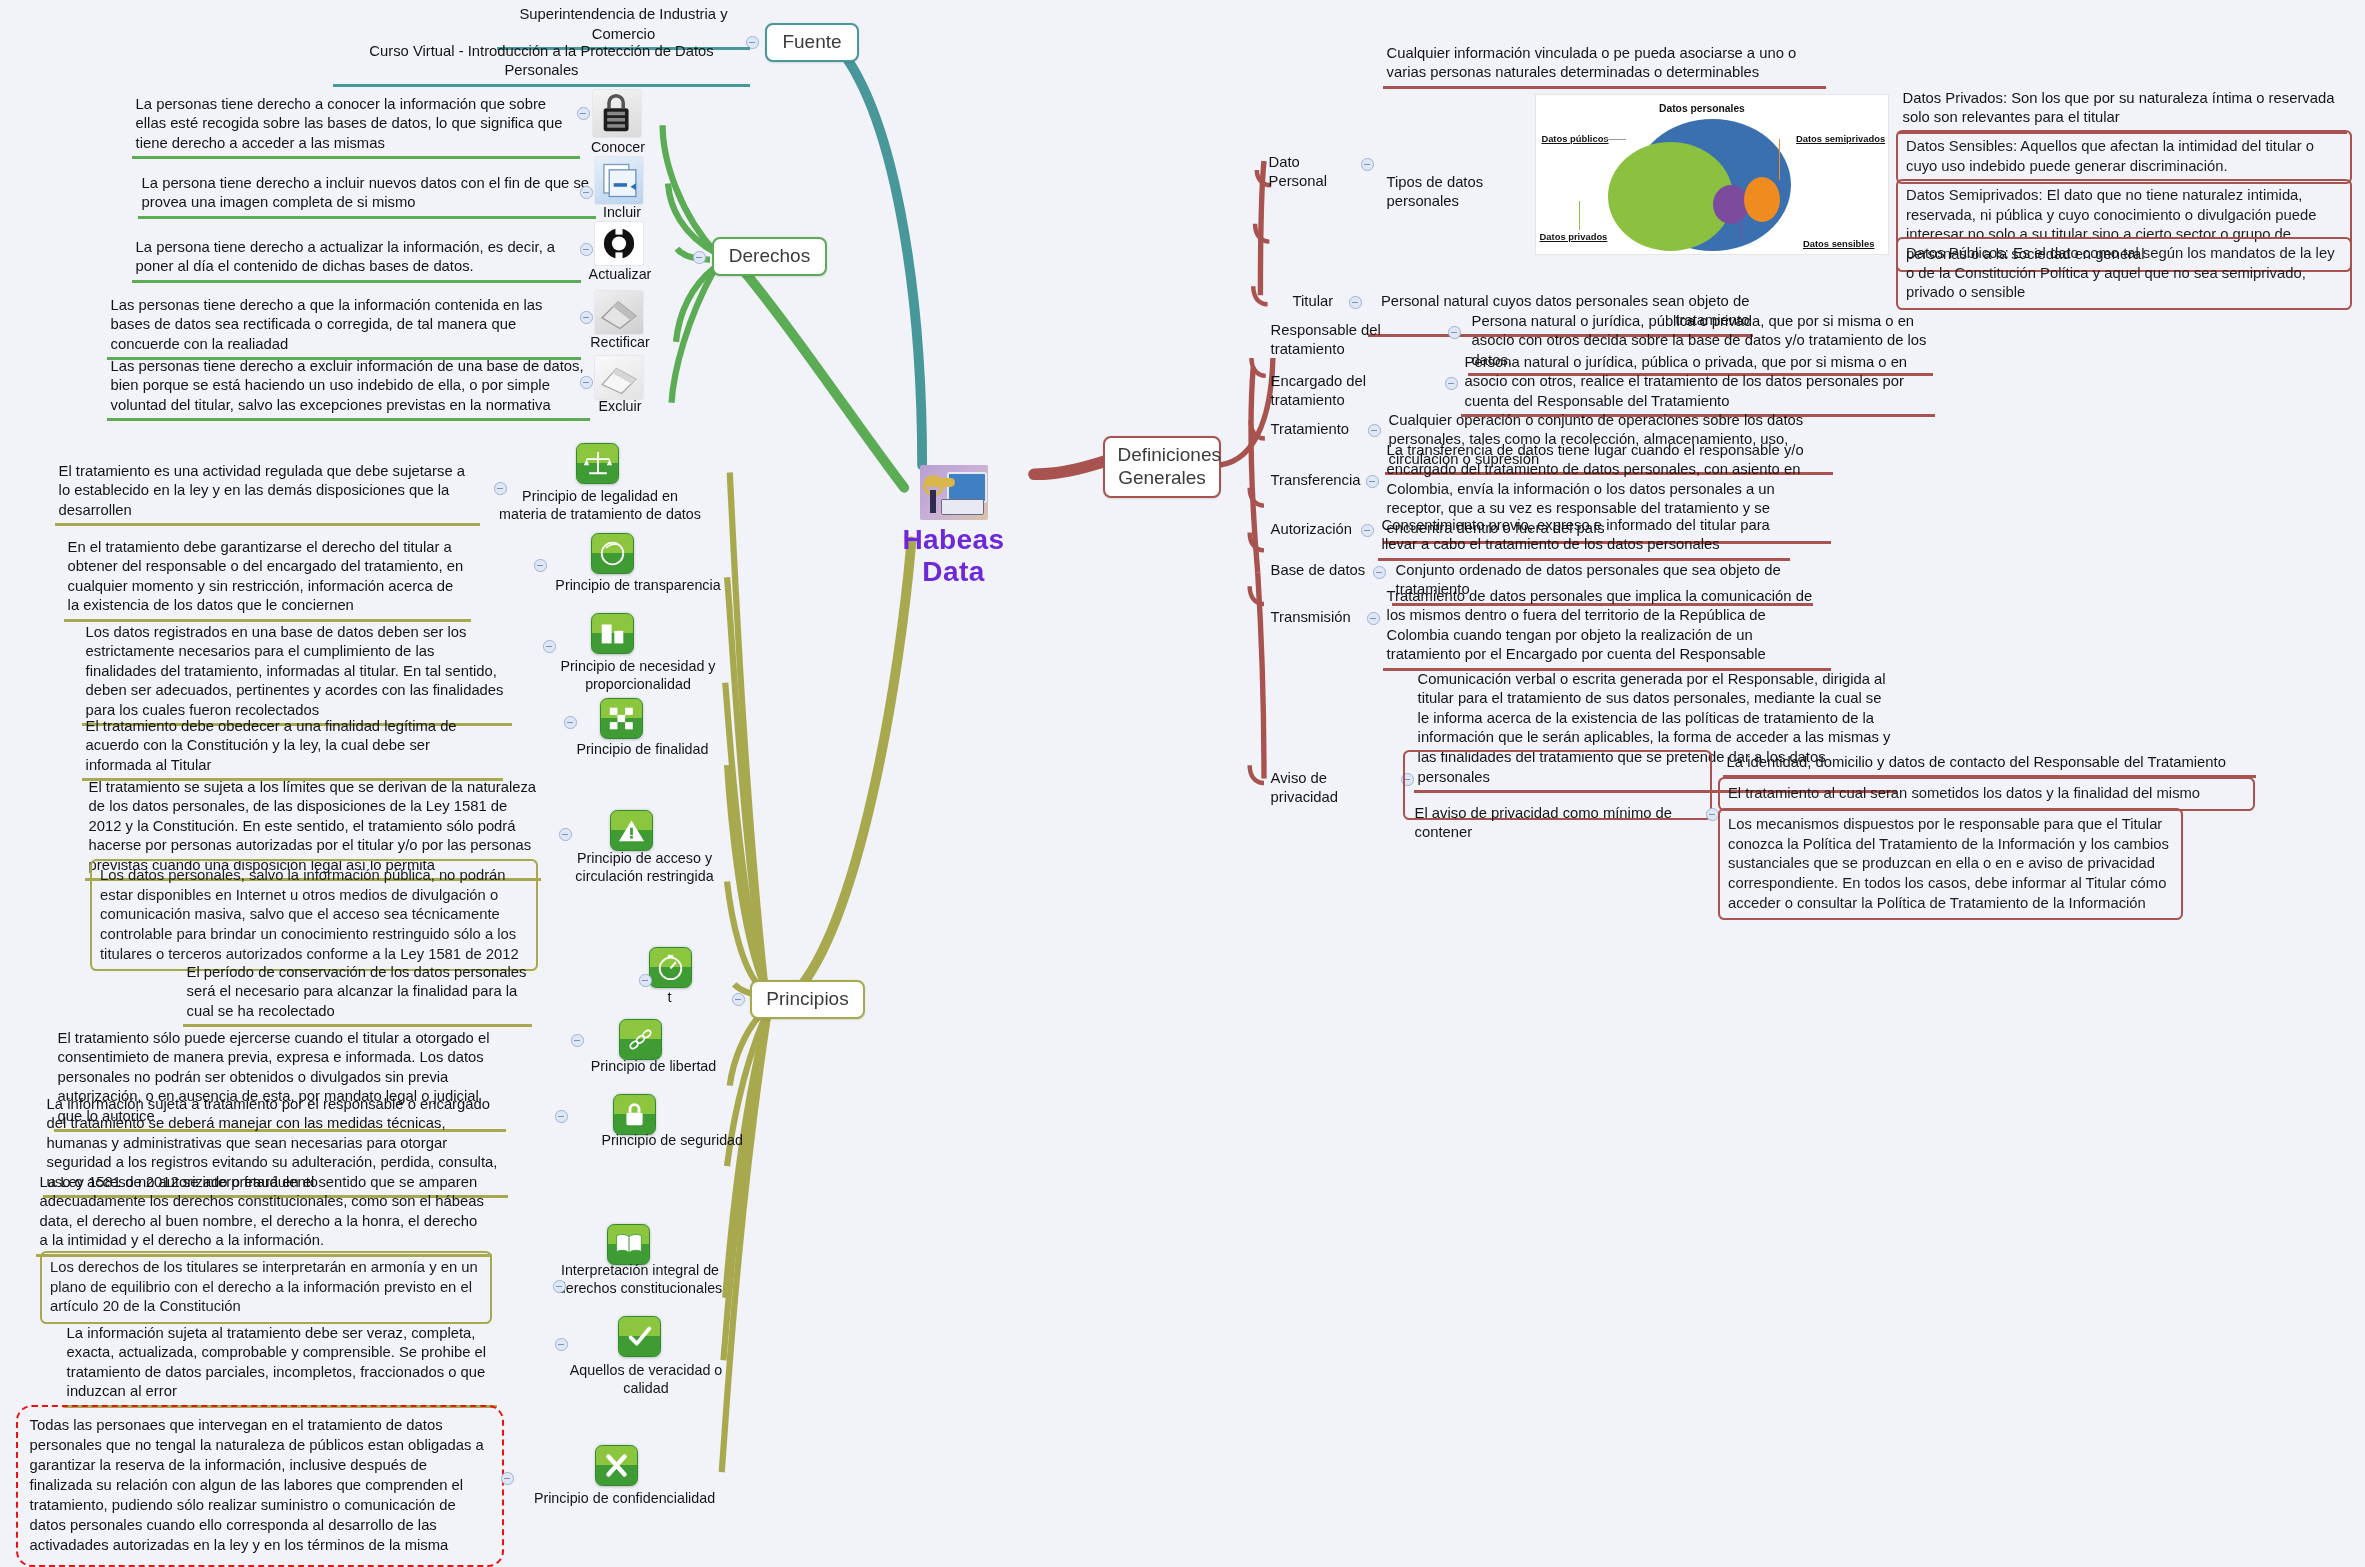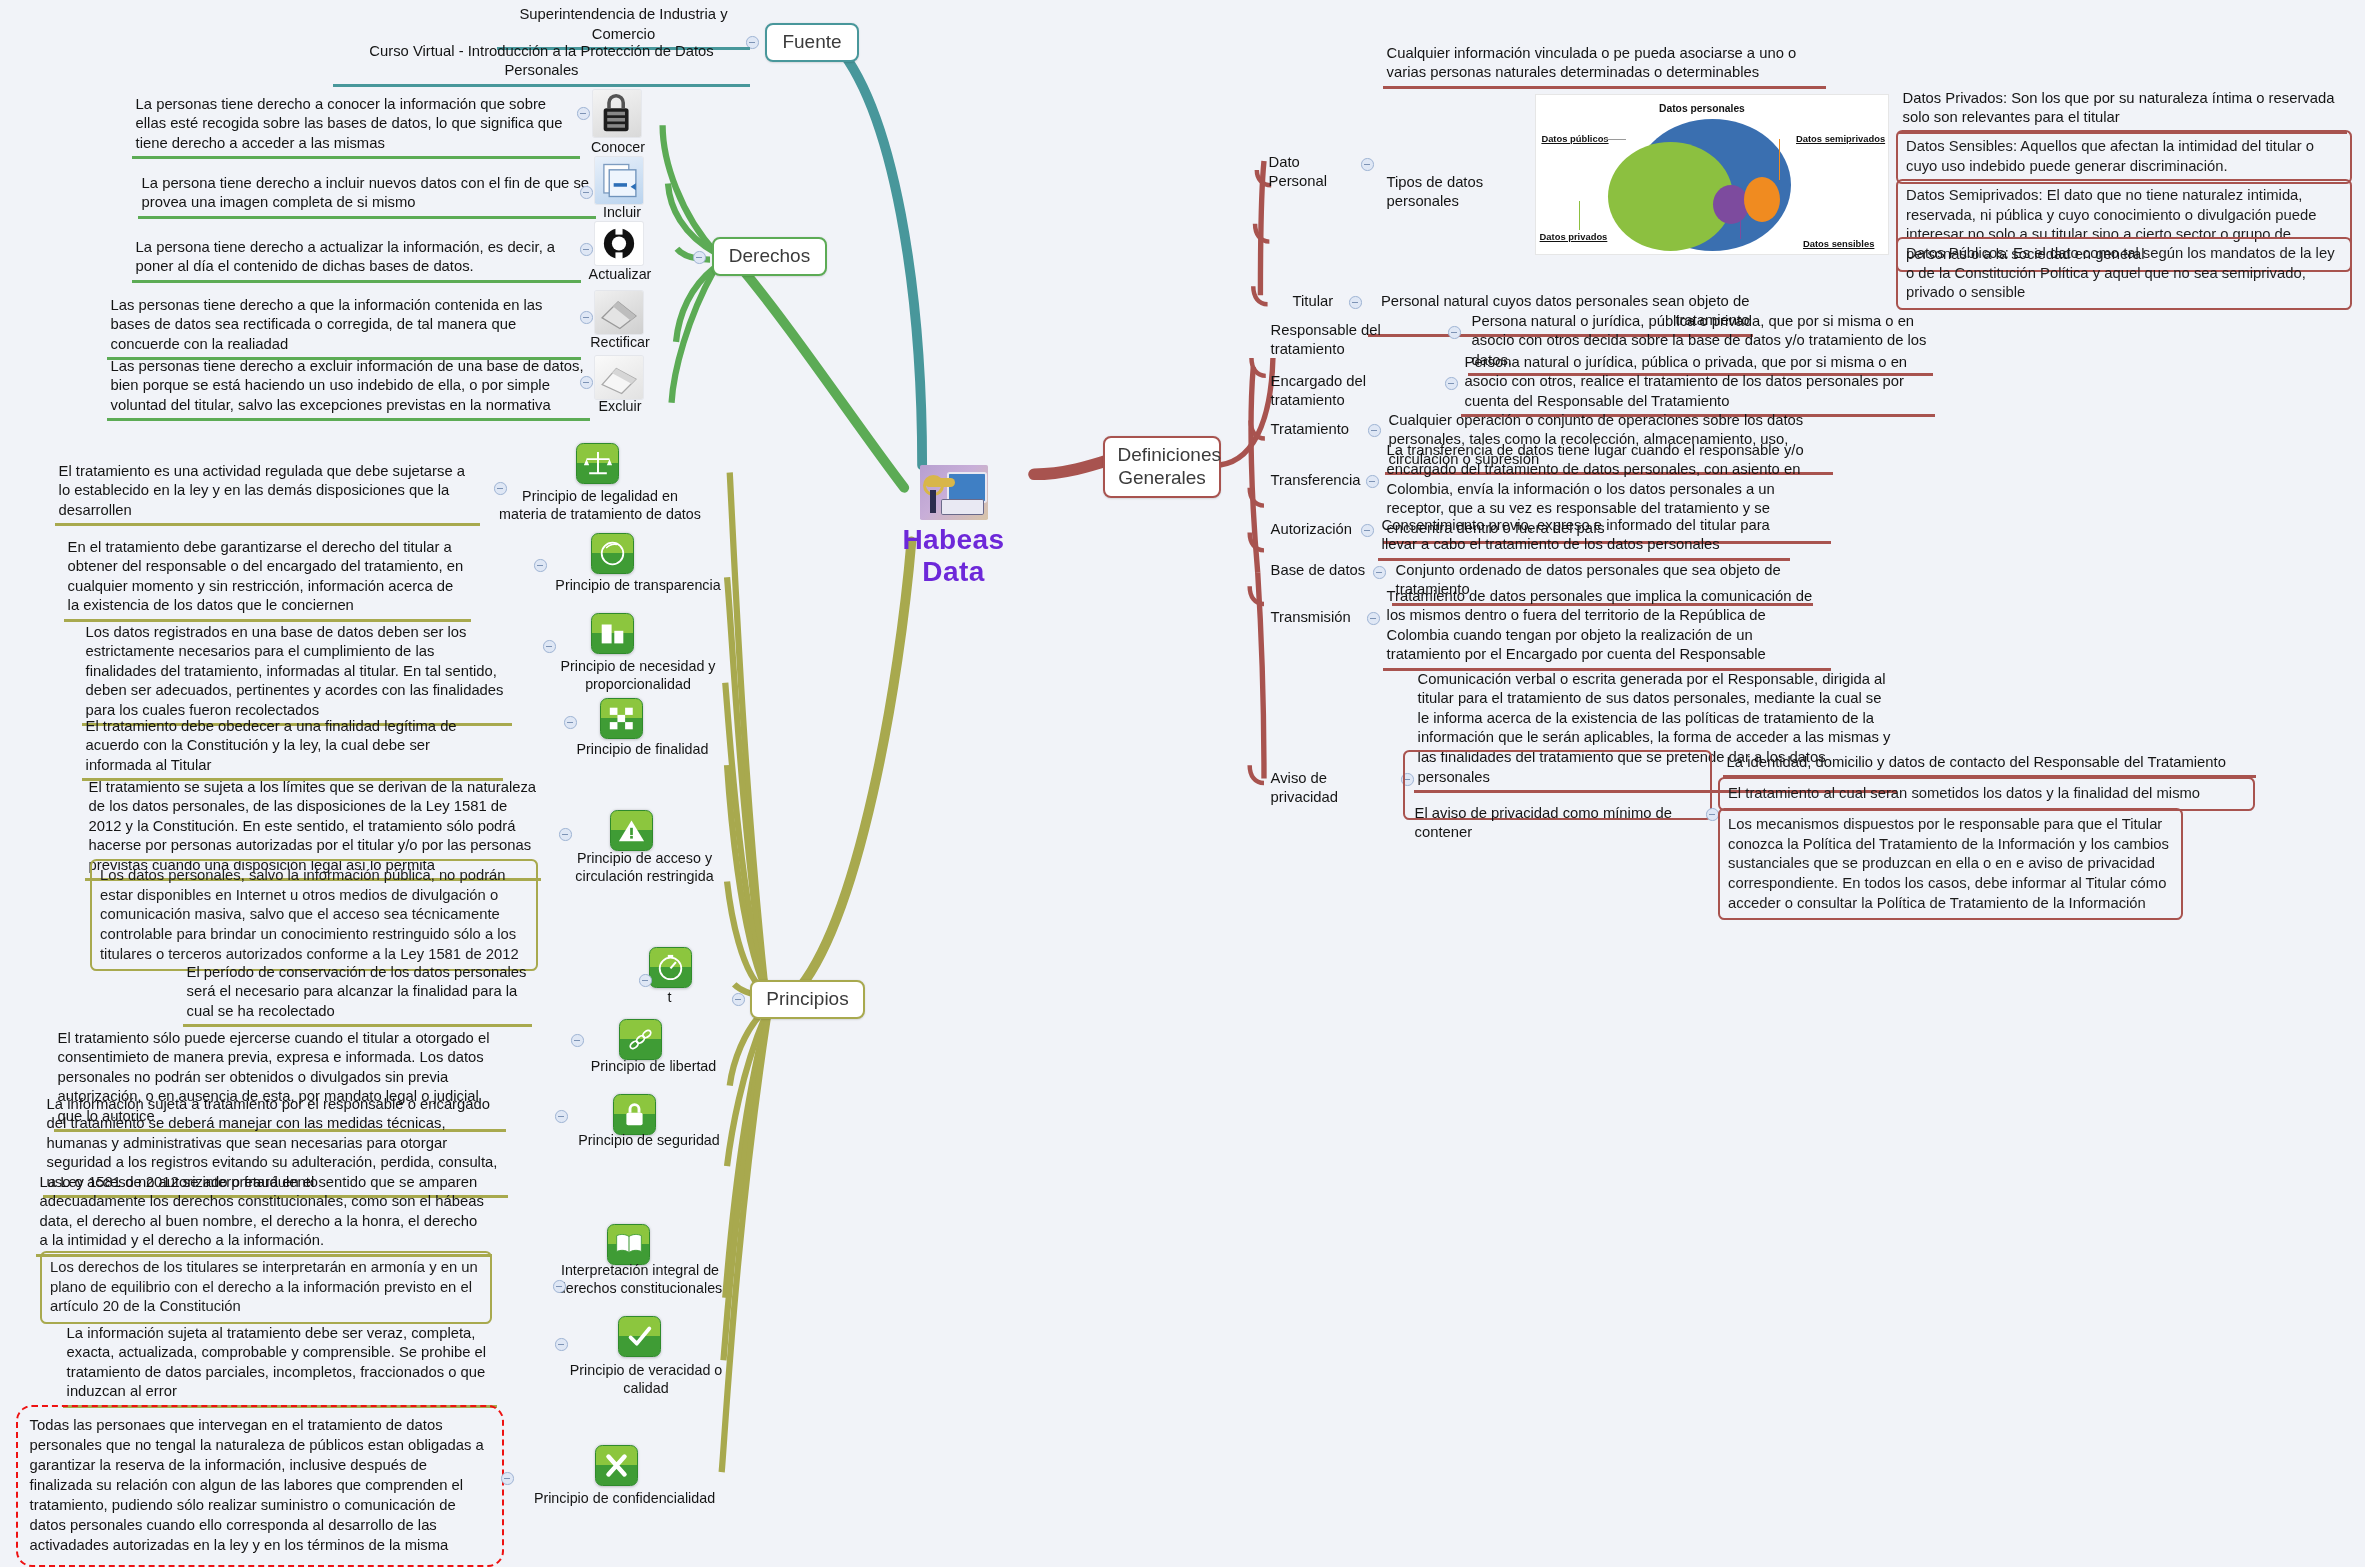--- a/index.html
+++ b/index.html
@@ -399,21 +399,21 @@
 
 <div class="leaf olive" style="left:43px;top:1094px;width:465px;">
   <span>La información sujeta a tratamiento por el responsable o encargado del tratamiento se deberá manejar con las medidas técnicas, humanas y administrativas que sean necesarias para otorgar seguridad a los registros evitando su adulteración, perdida, consulta, uso o acceso no autorizado o fraudulento</span>
 </div>
 <div class="icon-tile" style="left:613px;top:1094px;">
   <svg width="27" height="27" viewBox="0 0 30 30">
         <rect x="6" y="13" width="18" height="14" rx="2" fill="#fff"></rect>
         <path d="M10 13 v-4 a5 5 0 0 1 10 0 v4" stroke="#fff" stroke-width="3.2" fill="none"></path>
       </svg>
 </div>
-<div class="icon-label" style="left:555px;top:1132px;width:188px;">
+<div class="icon-label" style="left:555px;top:1132px;width:188px;text-align:right;">
   <span>Principio de seguridad</span>
 </div>
 <div class="handle" style="left:555px;top:1110px;"></div>
 
 <div class="leaf olive" style="left:36px;top:1172px;width:456px;">
   <span>La Ley 1581 de 2012 se interpretará en el sentido que se amparen adecuadamente los derechos constitucionales, como son el hábeas data, el derecho al buen nombre, el derecho a la honra, el derecho a la intimidad y el derecho a la información.</span>
 </div>
 <div class="boxed olive" style="left:40px;top:1251px;width:452px;">
   <span>Los derechos de los titulares se interpretarán en armonía y en un plano de equilibrio con el derecho a la información previsto en el artículo 20 de la Constitución</span>
 </div>
@@ -430,21 +430,21 @@
 
 <div class="leaf olive" style="left:63px;top:1323px;width:434px;">
   <span>La información sujeta al tratamiento debe ser veraz, completa, exacta, actualizada, comprobable y comprensible. Se prohibe el tratamiento de datos parciales, incompletos, fraccionados o que induzcan al error</span>
 </div>
 <div class="icon-tile" style="left:618px;top:1316px;">
   <svg width="27" height="25" viewBox="0 0 30 28">
         <path d="M5 15 L12 22 L26 5" stroke="#fff" stroke-width="4.2" fill="none" stroke-linecap="round" stroke-linejoin="round"></path>
       </svg>
 </div>
 <div class="icon-label" style="left:552px;top:1362px;width:188px;">
-  <span>Principio de veracidad o calidad</span>
+  <span>Aquellos de veracidad o calidad</span>
 </div>
 <div class="handle" style="left:555px;top:1338px;"></div>
 
 <div class="dashed-red" style="left:16px;top:1405px;width:488px;">
   <span>Todas las personaes que intervegan en el tratamiento de datos personales que no tengal la naturaleza de públicos estan obligadas a garantizar la reserva de la información, inclusive después de finalizada su relación con algun de las labores que comprenden el tratamiento, pudiendo sólo realizar suministro o comunicación de datos personales cuando ello corresponda al desarrollo de las activadades autorizadas en la ley y en los términos de la misma</span>
 </div>
 <div class="icon-tile" style="left:595px;top:1445px;">
   <svg width="27" height="25" viewBox="0 0 30 28">
         <path d="M6 4 L24 24 M24 4 L6 24" stroke="#fff" stroke-width="5" stroke-linecap="round"></path>
       </svg>

